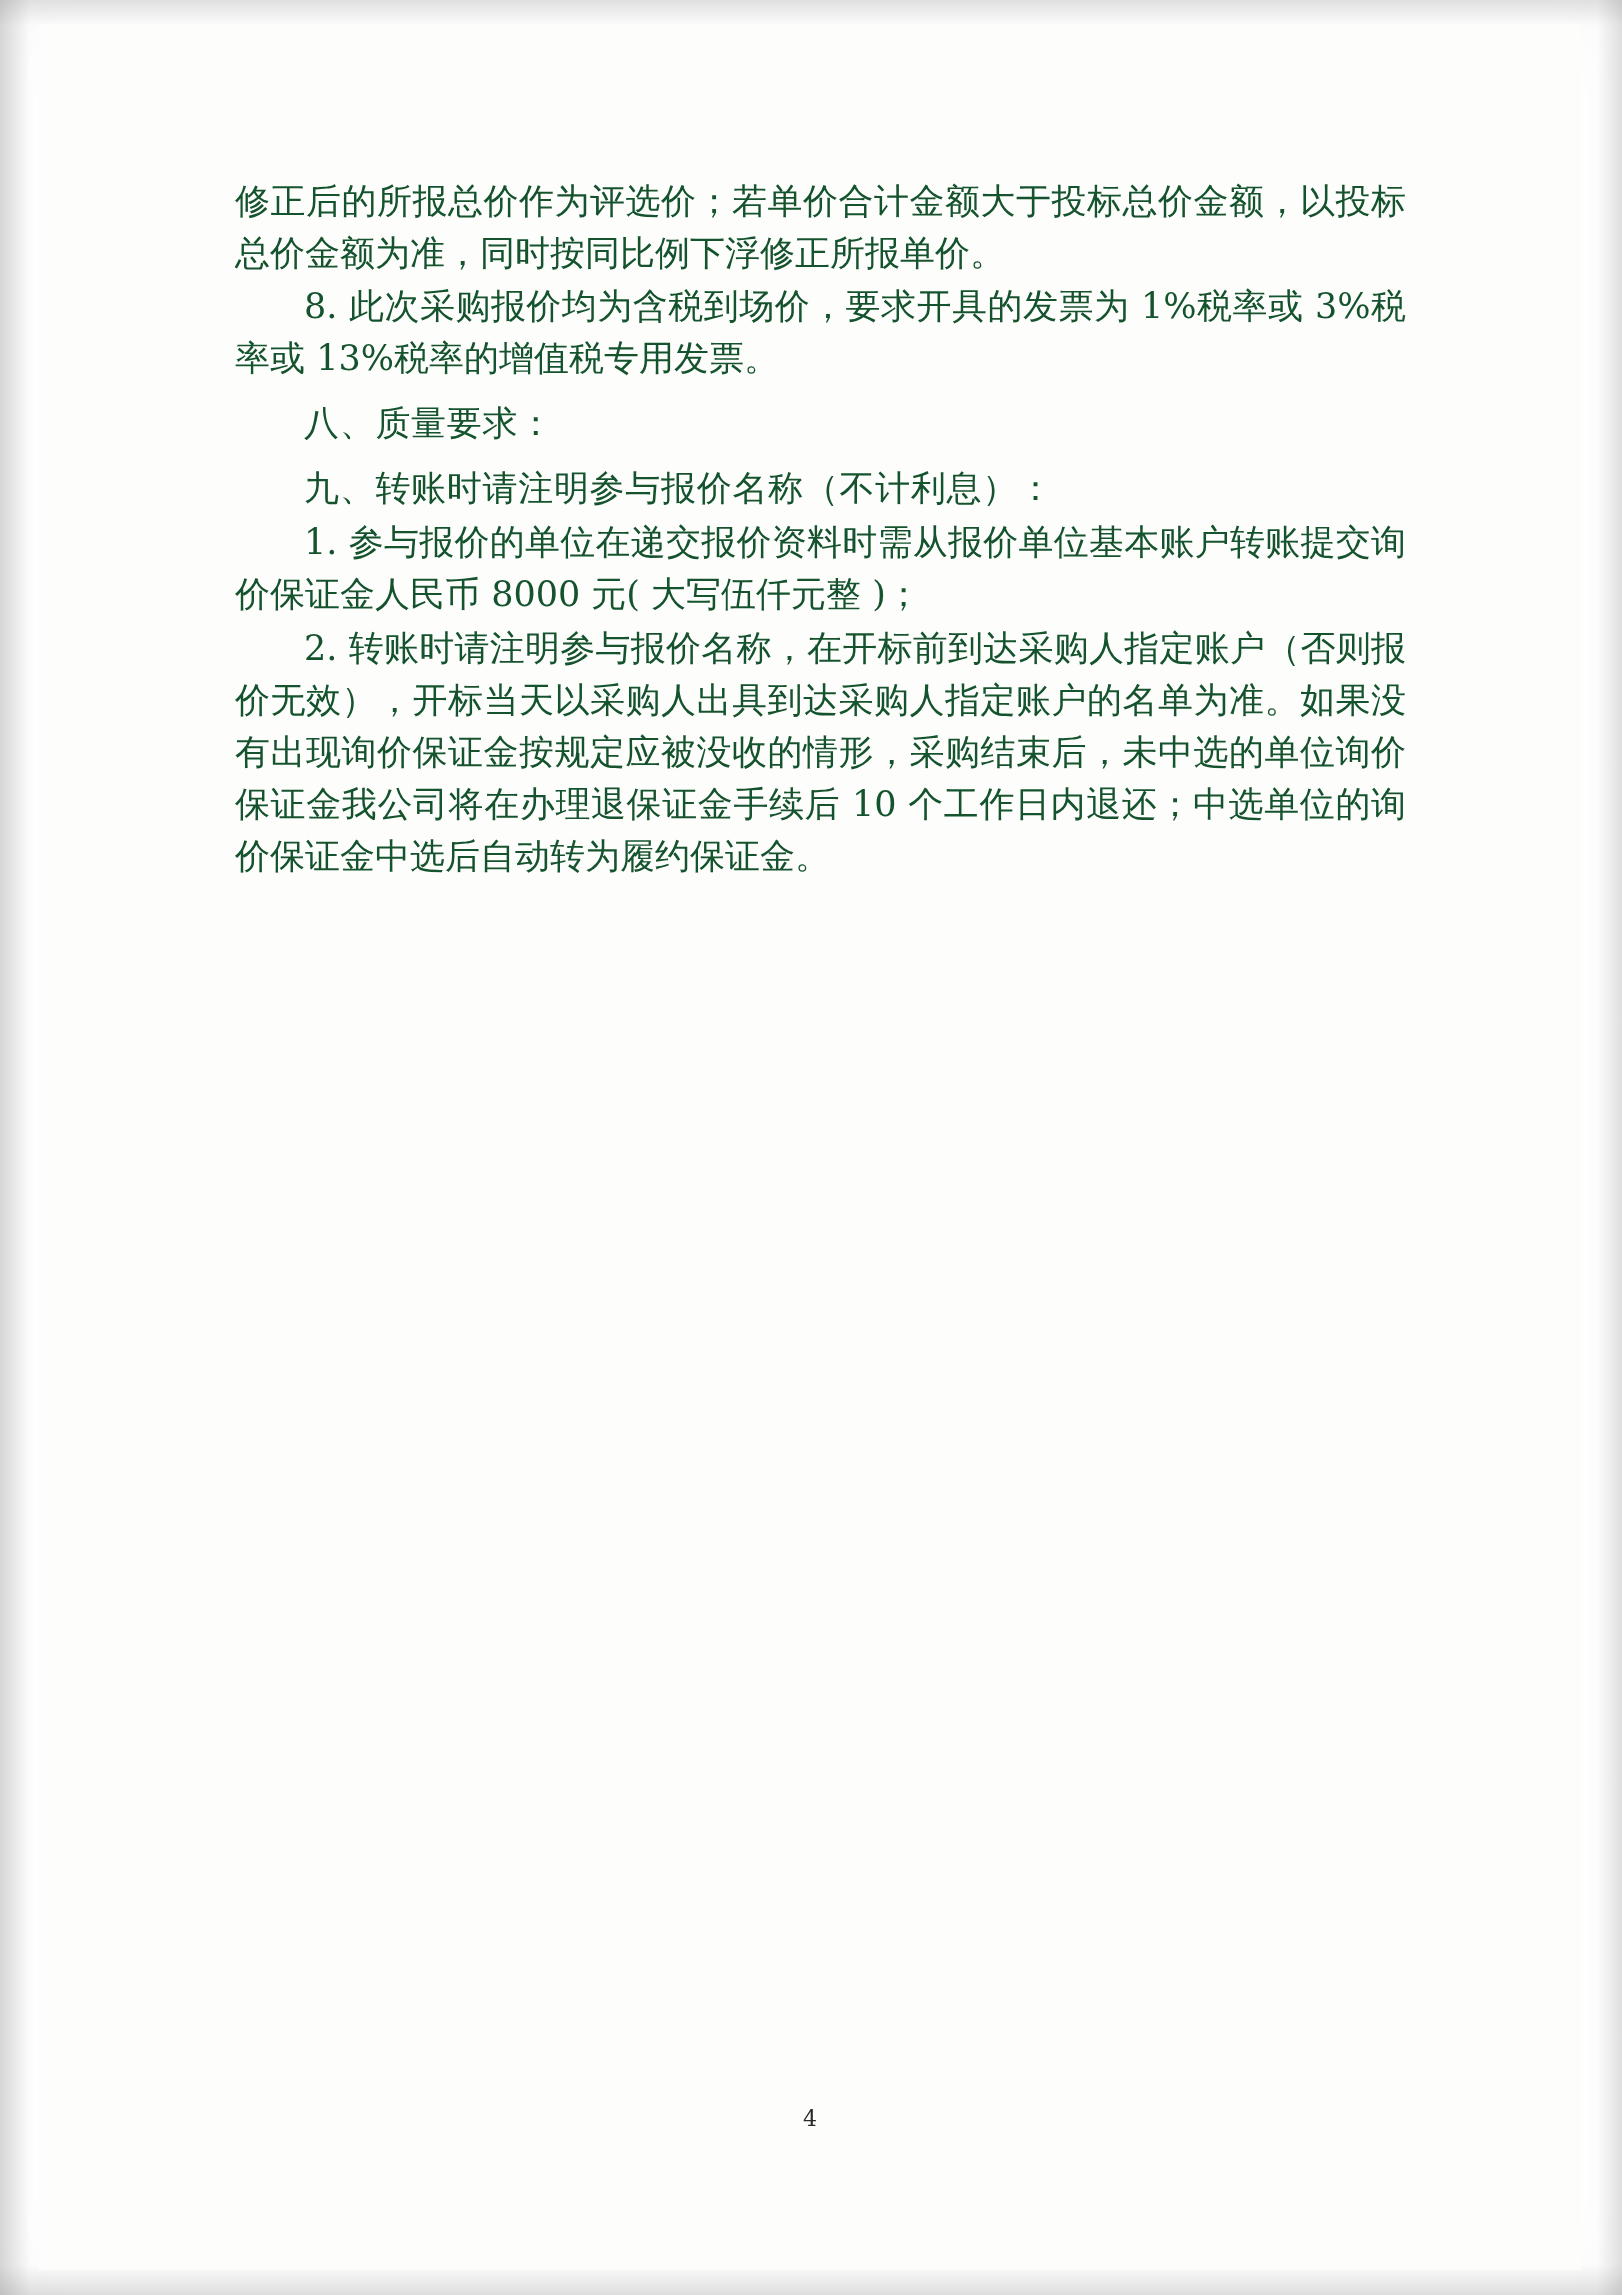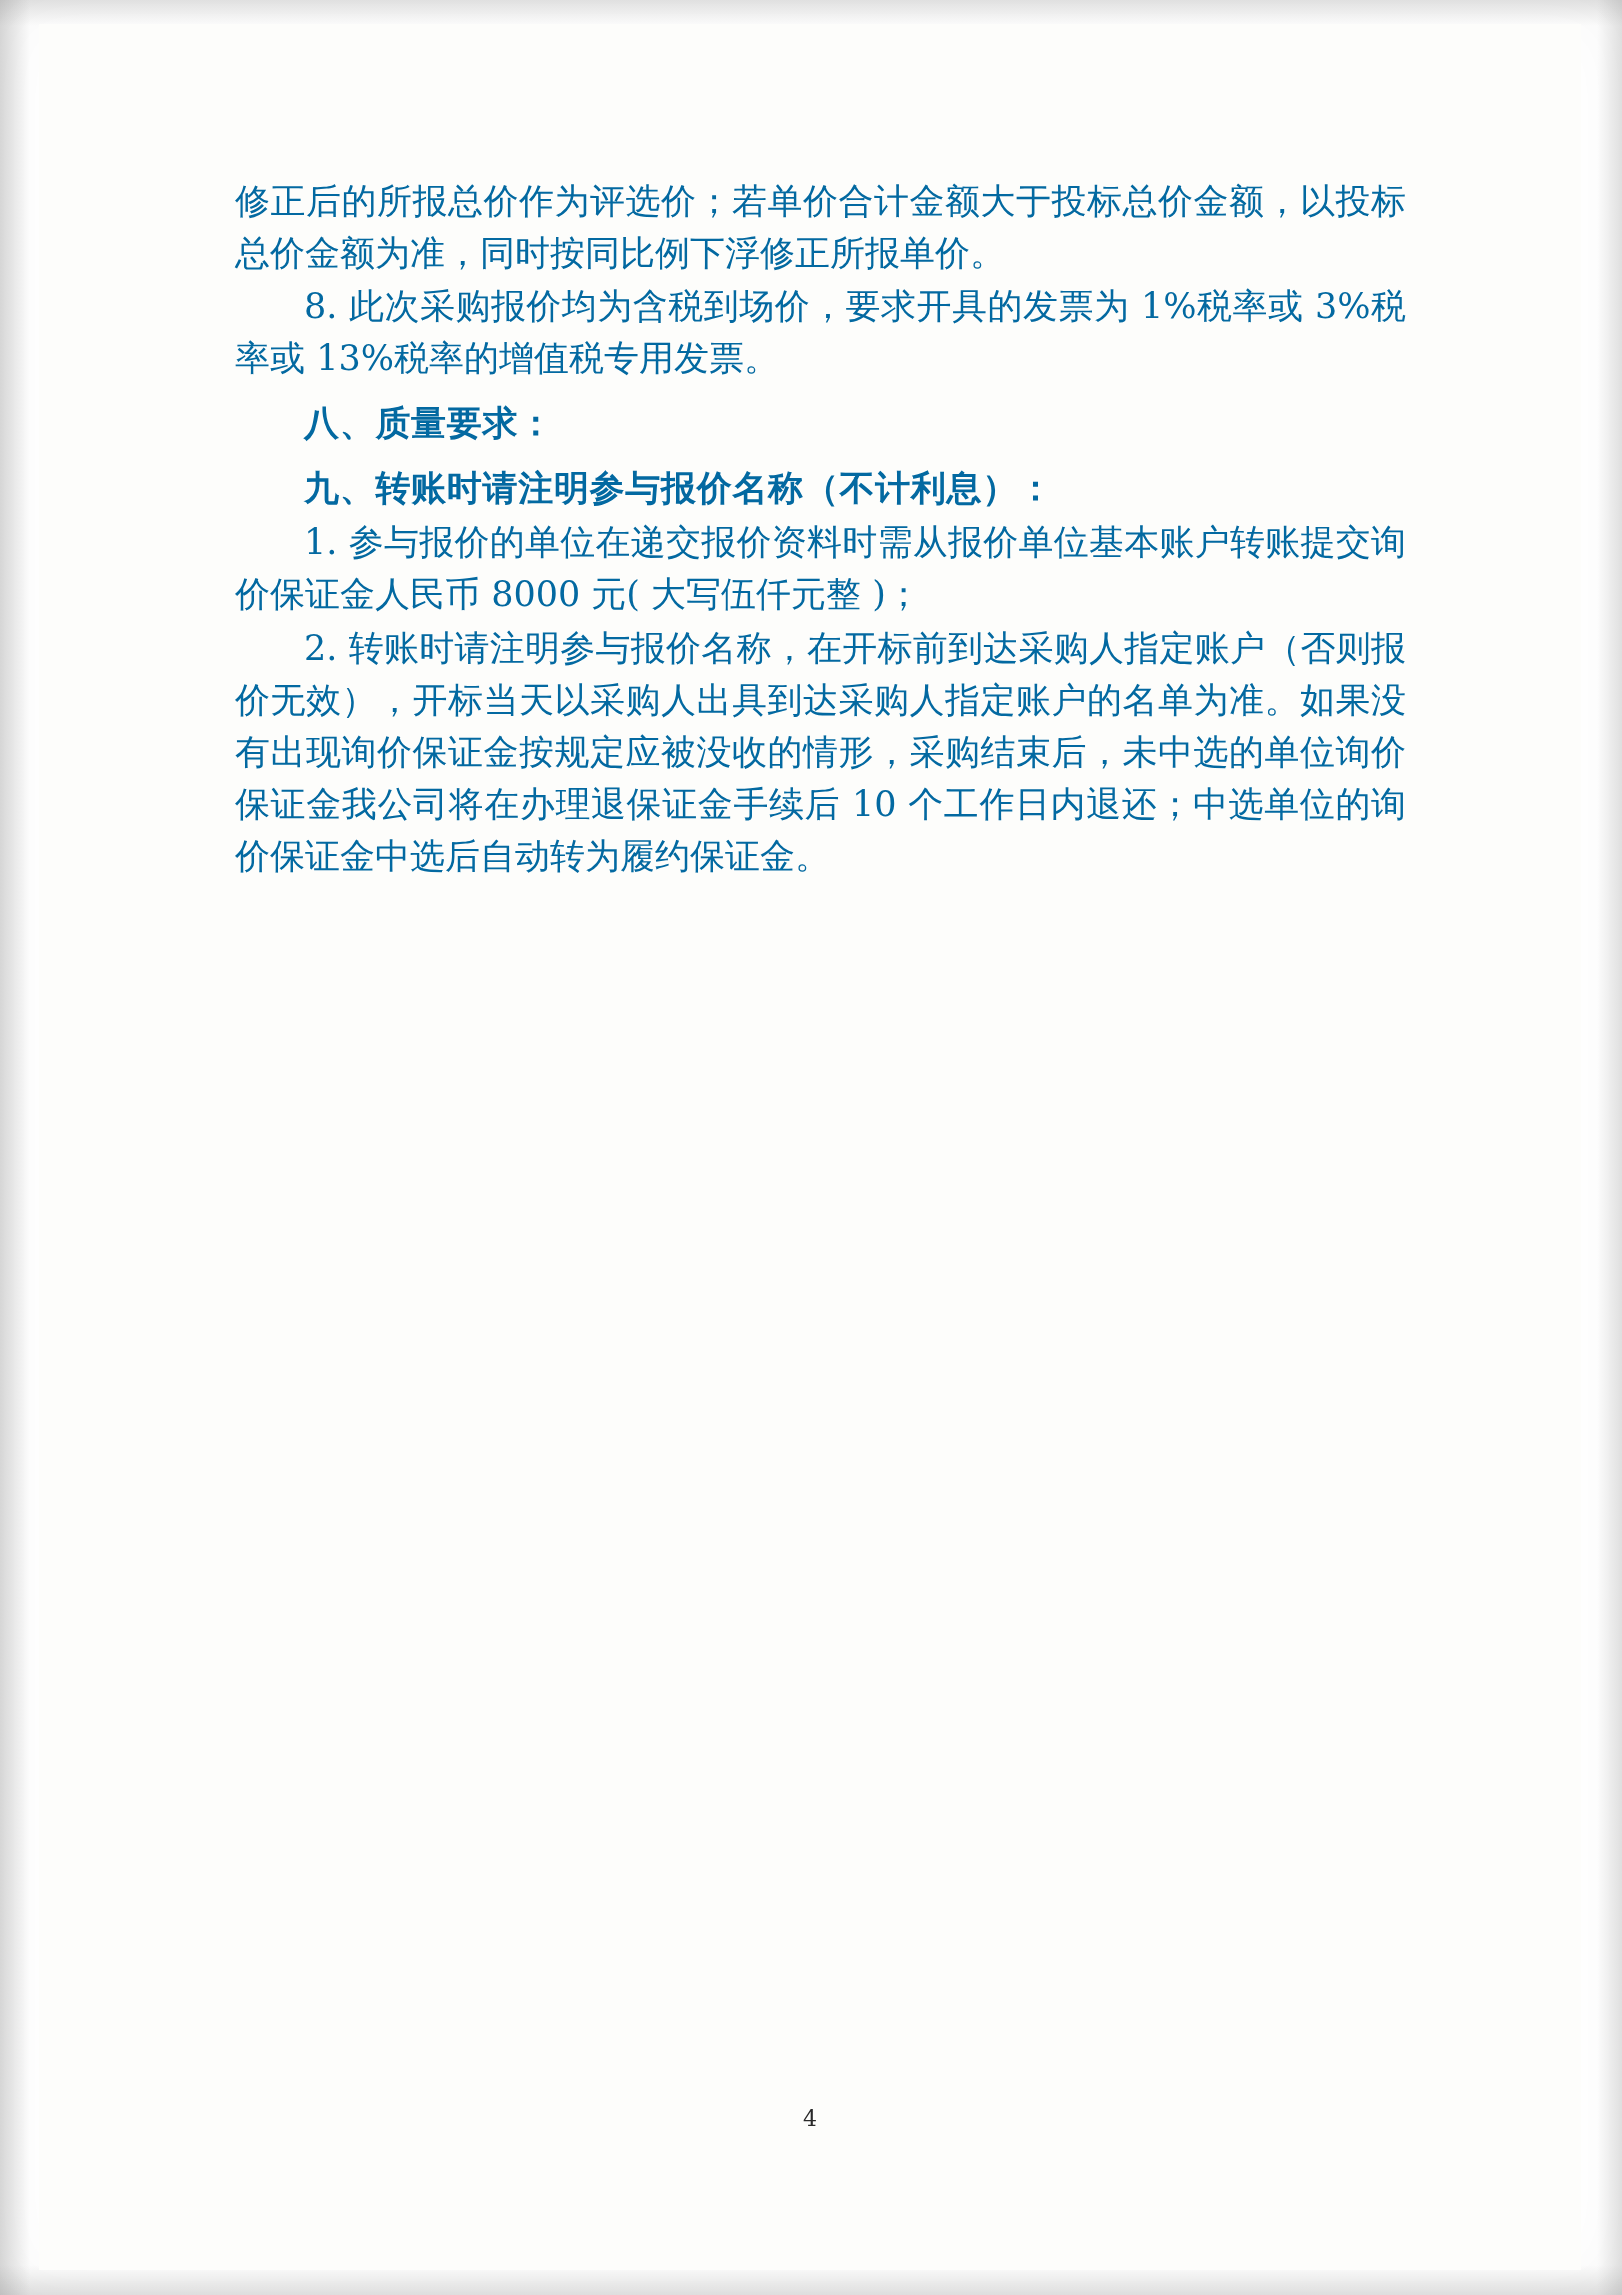--- a/index.html
+++ b/index.html
@@ -36,32 +36,32 @@
     width: 1542px;
     height: 2246px;
     background: #fdfdfb;
   }
   .content {
     position: absolute;
     left: 196px;
     top: 151px;
     width: 1171px;
     font-family: "DejaVu Serif", "Liberation Serif", serif;
-    color: #0369a1;
+    color: #14532d;
     font-size: 35px;
     line-height: 52px;
     text-align: justify;
     text-justify: inter-ideograph;
   }
   p {
     margin: 0 0 1.3px 0;
   }
   .indent2 { text-indent: 69px; }
   .heading {
-    font-weight: bold;
+    font-weight: normal;
     text-indent: 69px;
     margin-top: 13px;
     margin-bottom: 2.6px;
     letter-spacing: 0.7px;
   }
   .b { font-weight: bold; }
   .pagenum {
     position: absolute;
     left: 0;
     right: 0;

